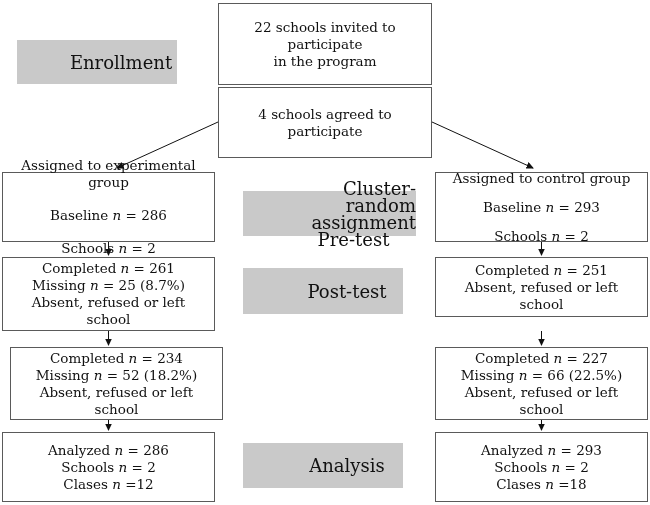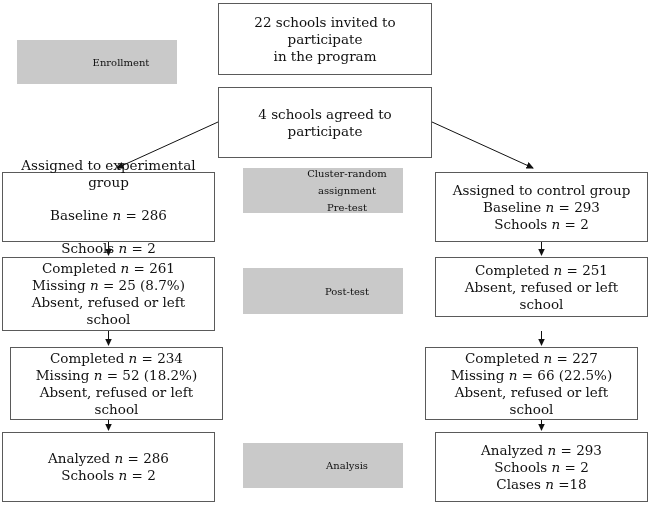--- a/index.html
+++ b/index.html
@@ -23,21 +23,21 @@
     font-size: 13.5px;
     line-height: 17px;
   }
   .outlined {
     background: #ffffff;
     border: 1px solid #5a5a5a;
   }
   .stage {
     background: #c9c9c9;
     border: none;
-    font-size: 10px;
+    font-size: 18px;
     padding-left: 48px;
   }
   .box em {
     font-style: italic;
     font-family: "DejaVu Serif", "Liberation Serif", serif;
   }
   #arrows {
     position: absolute;
     left: 0; top: 0;
     width: 650px; height: 505px;
@@ -61,34 +61,34 @@
 
     <line x1="108.5" y1="242" x2="108.5" y2="255" stroke="#111111" stroke-width="1" marker-end="url(#ah)"></line>
     <line x1="108.5" y1="331" x2="108.5" y2="345" stroke="#111111" stroke-width="1" marker-end="url(#ah)"></line>
     <line x1="108.5" y1="420" x2="108.5" y2="430" stroke="#111111" stroke-width="1" marker-end="url(#ah)"></line>
 
     <line x1="541.5" y1="242" x2="541.5" y2="255" stroke="#111111" stroke-width="1" marker-end="url(#ah)"></line>
     <line x1="541.5" y1="331" x2="541.5" y2="345" stroke="#111111" stroke-width="1" marker-end="url(#ah)"></line>
     <line x1="541.5" y1="420" x2="541.5" y2="430" stroke="#111111" stroke-width="1" marker-end="url(#ah)"></line>
   </svg>
 
-  <div class="box outlined" style="left:218px; top:3px; width:214px; height:72px; padding:10px 10px;">
+  <div class="box outlined" style="left:218px; top:3px; width:214px; height:82px; padding:10px 10px;">
       <div>22 schools invited to participate</div>
       <div>in the program</div>
     </div>
 
   <div class="box outlined" style="left:218px; top:87px; width:214px; height:71px; padding:0 26px;">
       <div>4 schools agreed to participate</div>
     </div>
 
   <div class="box stage" style="left:17px; top:40px; width:160px; height:44px;">
       <div>Enrollment</div>
     </div>
 
-  <div class="box stage" style="left:243px; top:168px; width:160px; height:45px;">
+  <div class="box stage" style="left:243px; top:191px; width:173px; height:45px;text-align:right;">
       <div>Cluster-random assignment</div>
       <div>Pre-test</div>
     </div>
 
   <div class="box stage" style="left:243px; top:268px; width:160px; height:46px;">
       <div>Post-test</div>
     </div>
 
 
   <div class="box stage" style="left:243px; top:443px; width:160px; height:45px;">
@@ -109,34 +109,35 @@
 
   <div class="box outlined" style="left:10px; top:347px; width:213px; height:73px; padding:0 16px;">
       <div>Completed <em>n</em> = 234</div>
       <div>Missing <em>n</em> = 52 (18.2%)</div>
       <div>Absent, refused or left school</div>
     </div>
 
   <div class="box outlined" style="left:2px; top:432px; width:213px; height:70px; padding:0 6px;">
       <div>Analyzed <em>n</em> = 286</div>
       <div>Schools <em>n</em> = 2</div>
+      <div>Clases <em>n</em> =12</div>
     </div>
 
-  <div class="box outlined" style="left:435px; top:172px; width:213px; height:70px; padding:0 6px;">
+  <div class="box outlined" style="left:435px; top:172px; width:213px; height:70px; padding:0 6px;gap:12px;">
       <div>Assigned to control group</div>
       <div>Baseline <em>n</em> = 293</div>
       <div>Schools <em>n</em> = 2</div>
     </div>
 
   <div class="box outlined" style="left:435px; top:257px; width:213px; height:60px; padding:14px 6px;">
       <div>Completed <em>n</em> = 251</div>
       <div>Absent, refused or left school</div>
     </div>
 
-  <div class="box outlined" style="left:425px; top:347px; width:213px; height:73px; padding:16px 6px;">
+  <div class="box outlined" style="left:435px; top:347px; width:213px; height:73px; padding:16px 6px;">
       <div>Completed <em>n</em> = 227</div>
       <div>Missing <em>n</em> = 66 (22.5%)</div>
       <div>Absent, refused or left school</div>
     </div>
 
   <div class="box outlined" style="left:435px; top:432px; width:213px; height:70px; padding:0 6px;">
       <div>Analyzed <em>n</em> = 293</div>
       <div>Schools <em>n</em> = 2</div>
       <div>Clases <em>n</em> =18</div>
     </div>

